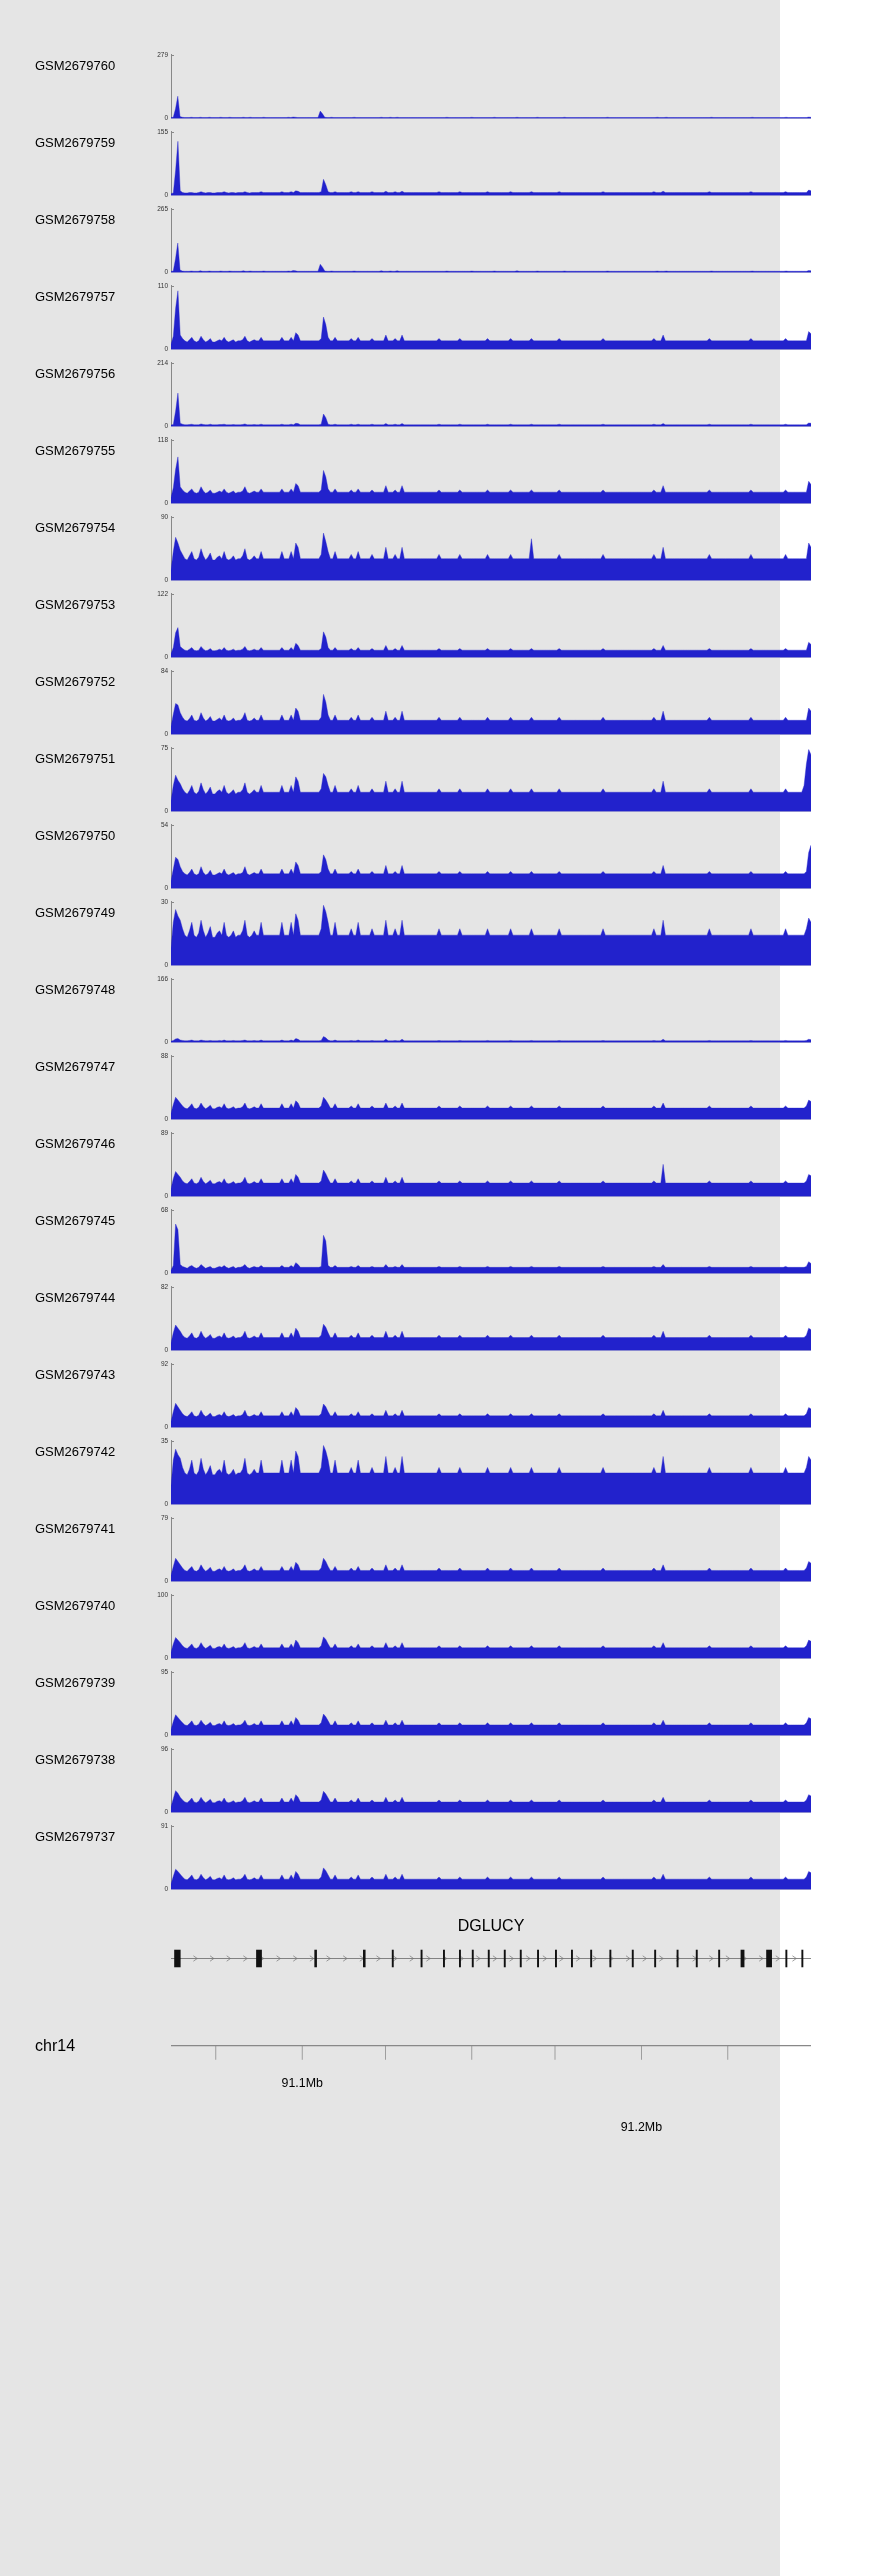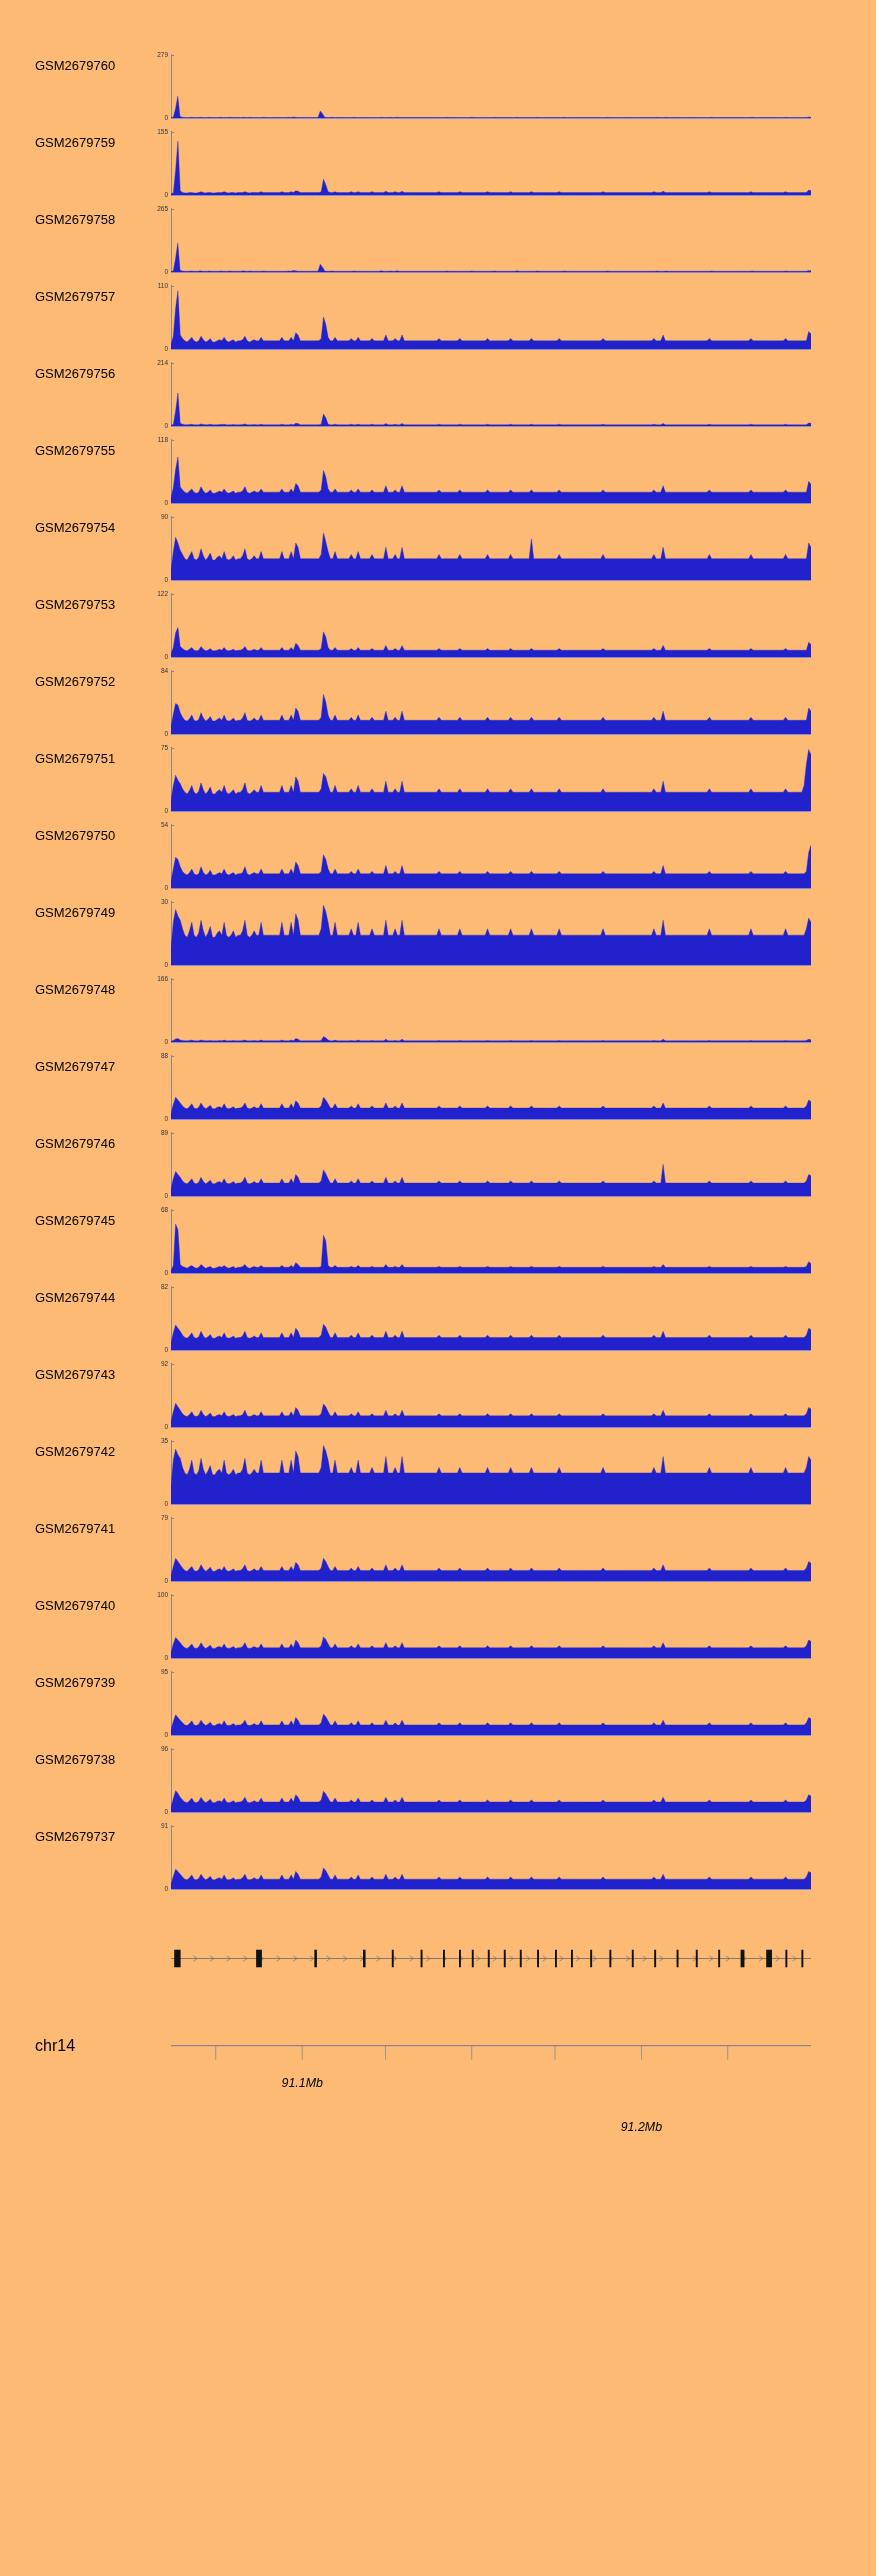--- a/index.html
+++ b/index.html
@@ -1,17 +1,17 @@
 <!DOCTYPE html>
 <html style="font-size:9.4px"><head>
 <meta charset="utf-8">
 <style>
   html,body{margin:0;padding:0;background:#ffffff;}
   body{width:882px;height:2576px;font-family:"Liberation Sans",sans-serif;color:#000;}
-  .page{position:relative;width:876px;height:2576px;background:#fdba74;}
+  .page{position:relative;width:780px;height:2576px;background:#e5e5e5;}
 
   
   .tracks{position:absolute;left:0;top:46px;width:882px;}
   .track{position:relative;height:77px;}
   .track-label{
     position:absolute;left:35px;top:13px;width:135px;
     font-size:13px;line-height:13px;color:#000;text-align:left;
     font-family:"Liberation Sans",sans-serif;
   }
   .plot{
@@ -47,21 +47,21 @@
   
   .chrom-area{position:absolute;left:0;top:2023px;width:882px;height:88px;}
   .chrom-label{
     position:absolute;left:35px;top:13px;font-size:16px;line-height:20px;color:#000;
   }
   .chrom-axis{position:absolute;left:171px;top:17.6px;width:640px;height:59px;}
   .chrom-axis svg{display:block;width:100%;height:35px;}
   .chrom-ticklabels{position:absolute;left:171px;top:54px;width:640px;height:17.6px;}
   .chrom-ticklabels span{
     position:absolute;transform:translateX(-50%);
-    font-size:12.4px;line-height:12.4px;color:#000;white-space:nowrap;font-style:italic;
+    font-size:12.4px;line-height:12.4px;color:#000;white-space:nowrap;
   }
 </style>
 </head>
 <body>
 
 <div class="page">
 
   <div class="tracks" id="tracks">
       <div class="track">
         <div class="track-label">GSM2679760</div>
@@ -395,20 +395,21 @@
             <svg viewBox="0 0 1000 100" preserveAspectRatio="none">
               <path d="M 0 100 L 0.00 92.31 L 3.61 80.22 L 7.22 69.23 L 10.83 72.53 L 14.44 76.92 L 18.05 81.32 L 21.66 84.62 L 25.27 85.71 L 28.88 82.42 L 32.49 78.02 L 36.10 84.62 L 39.71 85.71 L 43.32 83.52 L 46.93 76.92 L 50.54 82.42 L 54.15 85.71 L 57.76 83.52 L 61.37 80.22 L 64.98 85.71 L 68.59 85.71 L 72.20 83.52 L 75.81 82.42 L 79.42 84.62 L 83.03 78.02 L 86.64 84.62 L 90.25 85.71 L 93.86 84.62 L 97.47 82.42 L 101.08 85.71 L 104.69 84.62 L 108.30 84.62 L 111.91 82.42 L 115.52 76.92 L 119.13 84.62 L 122.74 85.71 L 126.35 84.62 L 129.96 82.42 L 133.57 84.62 L 137.18 84.62 L 140.79 78.02 L 144.40 84.62 L 148.01 84.62 L 151.62 84.62 L 155.23 84.62 L 158.84 84.62 L 162.45 84.62 L 166.06 84.62 L 169.68 84.62 L 173.29 78.02 L 176.90 84.62 L 180.51 84.62 L 184.12 84.62 L 187.73 78.02 L 191.34 84.62 L 194.95 72.53 L 198.56 76.92 L 202.17 84.62 L 205.78 84.62 L 209.39 84.62 L 213.00 84.62 L 216.61 84.62 L 220.22 84.62 L 223.83 84.62 L 227.44 84.62 L 231.05 84.62 L 234.66 81.32 L 238.27 67.03 L 241.88 71.43 L 245.49 78.02 L 249.10 84.62 L 252.71 84.62 L 256.32 78.02 L 259.93 84.62 L 263.54 84.62 L 267.15 84.62 L 270.76 84.62 L 274.37 84.62 L 277.98 84.62 L 281.59 81.32 L 285.20 84.62 L 288.81 84.62 L 292.42 78.02 L 296.03 84.62 L 299.64 84.62 L 303.25 84.62 L 306.86 84.62 L 310.47 84.62 L 314.08 81.32 L 317.69 84.62 L 321.30 84.62 L 324.91 84.62 L 328.52 84.62 L 332.13 84.62 L 335.74 76.92 L 339.35 84.62 L 342.96 84.62 L 346.57 84.62 L 350.18 81.32 L 353.79 84.62 L 357.40 84.62 L 361.01 76.92 L 364.62 84.62 L 368.23 84.62 L 371.84 84.62 L 375.45 84.62 L 379.06 84.62 L 382.67 84.62 L 386.28 84.62 L 389.89 84.62 L 393.50 84.62 L 397.11 84.62 L 400.72 84.62 L 404.33 84.62 L 407.94 84.62 L 411.55 84.62 L 415.16 84.62 L 418.77 81.32 L 422.38 84.62 L 425.99 84.62 L 429.60 84.62 L 433.21 84.62 L 436.82 84.62 L 440.43 84.62 L 444.04 84.62 L 447.65 84.62 L 451.26 81.32 L 454.87 84.62 L 458.48 84.62 L 462.09 84.62 L 465.70 84.62 L 469.31 84.62 L 472.92 84.62 L 476.53 84.62 L 480.14 84.62 L 483.75 84.62 L 487.36 84.62 L 490.97 84.62 L 494.58 81.32 L 498.19 84.62 L 501.81 84.62 L 505.42 84.62 L 509.03 84.62 L 512.64 84.62 L 516.25 84.62 L 519.86 84.62 L 523.47 84.62 L 527.08 84.62 L 530.69 81.32 L 534.30 84.62 L 537.91 84.62 L 541.52 84.62 L 545.13 84.62 L 548.74 84.62 L 552.35 84.62 L 555.96 84.62 L 559.57 84.62 L 563.18 81.32 L 566.79 84.62 L 570.40 84.62 L 574.01 84.62 L 577.62 84.62 L 581.23 84.62 L 584.84 84.62 L 588.45 84.62 L 592.06 84.62 L 595.67 84.62 L 599.28 84.62 L 602.89 84.62 L 606.50 81.32 L 610.11 84.62 L 613.72 84.62 L 617.33 84.62 L 620.94 84.62 L 624.55 84.62 L 628.16 84.62 L 631.77 84.62 L 635.38 84.62 L 638.99 84.62 L 642.60 84.62 L 646.21 84.62 L 649.82 84.62 L 653.43 84.62 L 657.04 84.62 L 660.65 84.62 L 664.26 84.62 L 667.87 84.62 L 671.48 84.62 L 675.09 81.32 L 678.70 84.62 L 682.31 84.62 L 685.92 84.62 L 689.53 84.62 L 693.14 84.62 L 696.75 84.62 L 700.36 84.62 L 703.97 84.62 L 707.58 84.62 L 711.19 84.62 L 714.80 84.62 L 718.41 84.62 L 722.02 84.62 L 725.63 84.62 L 729.24 84.62 L 732.85 84.62 L 736.46 84.62 L 740.07 84.62 L 743.68 84.62 L 747.29 84.62 L 750.90 84.62 L 754.51 81.32 L 758.12 84.62 L 761.73 84.62 L 765.34 84.62 L 768.95 76.92 L 772.56 84.62 L 776.17 84.62 L 779.78 84.62 L 783.39 84.62 L 787.00 84.62 L 790.61 84.62 L 794.22 84.62 L 797.83 84.62 L 801.44 84.62 L 805.05 84.62 L 808.66 84.62 L 812.27 84.62 L 815.88 84.62 L 819.49 84.62 L 823.10 84.62 L 826.71 84.62 L 830.32 84.62 L 833.94 84.62 L 837.55 84.62 L 841.16 81.32 L 844.77 84.62 L 848.38 84.62 L 851.99 84.62 L 855.60 84.62 L 859.21 84.62 L 862.82 84.62 L 866.43 84.62 L 870.04 84.62 L 873.65 84.62 L 877.26 84.62 L 880.87 84.62 L 884.48 84.62 L 888.09 84.62 L 891.70 84.62 L 895.31 84.62 L 898.92 84.62 L 902.53 84.62 L 906.14 81.32 L 909.75 84.62 L 913.36 84.62 L 916.97 84.62 L 920.58 84.62 L 924.19 84.62 L 927.80 84.62 L 931.41 84.62 L 935.02 84.62 L 938.63 84.62 L 942.24 84.62 L 945.85 84.62 L 949.46 84.62 L 953.07 84.62 L 956.68 84.62 L 960.29 81.32 L 963.90 84.62 L 967.51 84.62 L 971.12 84.62 L 974.73 84.62 L 978.34 84.62 L 981.95 84.62 L 985.56 84.62 L 989.17 84.62 L 992.78 81.32 L 996.39 72.53 L 1000.00 74.73 L 1000 100 Z" fill="#2222cc" stroke="#2222cc" stroke-width="0.6"></path>
             </svg>
           </div>
           <div class="baseline"></div>
         </div>
       </div>
     </div>
 
   <div class="gene-area">
+    <div class="gene-name">DGLUCY</div>
     <div class="gene-track" id="gene-track">
         <svg viewBox="0 0 1000 40" preserveAspectRatio="none">
           <line x1="0" y1="20" x2="1000" y2="20" stroke="#666" stroke-width="1.2"></line>
           <path d="M 9 16 L 15 20 L 9 24" fill="none" stroke="#777" stroke-width="1.1"></path>
           <path d="M 35 16 L 41 20 L 35 24" fill="none" stroke="#777" stroke-width="1.1"></path>
           <path d="M 61 16 L 67 20 L 61 24" fill="none" stroke="#777" stroke-width="1.1"></path>
           <path d="M 87 16 L 93 20 L 87 24" fill="none" stroke="#777" stroke-width="1.1"></path>
           <path d="M 113 16 L 119 20 L 113 24" fill="none" stroke="#777" stroke-width="1.1"></path>
           <path d="M 139 16 L 145 20 L 139 24" fill="none" stroke="#777" stroke-width="1.1"></path>
           <path d="M 165 16 L 171 20 L 165 24" fill="none" stroke="#777" stroke-width="1.1"></path>

